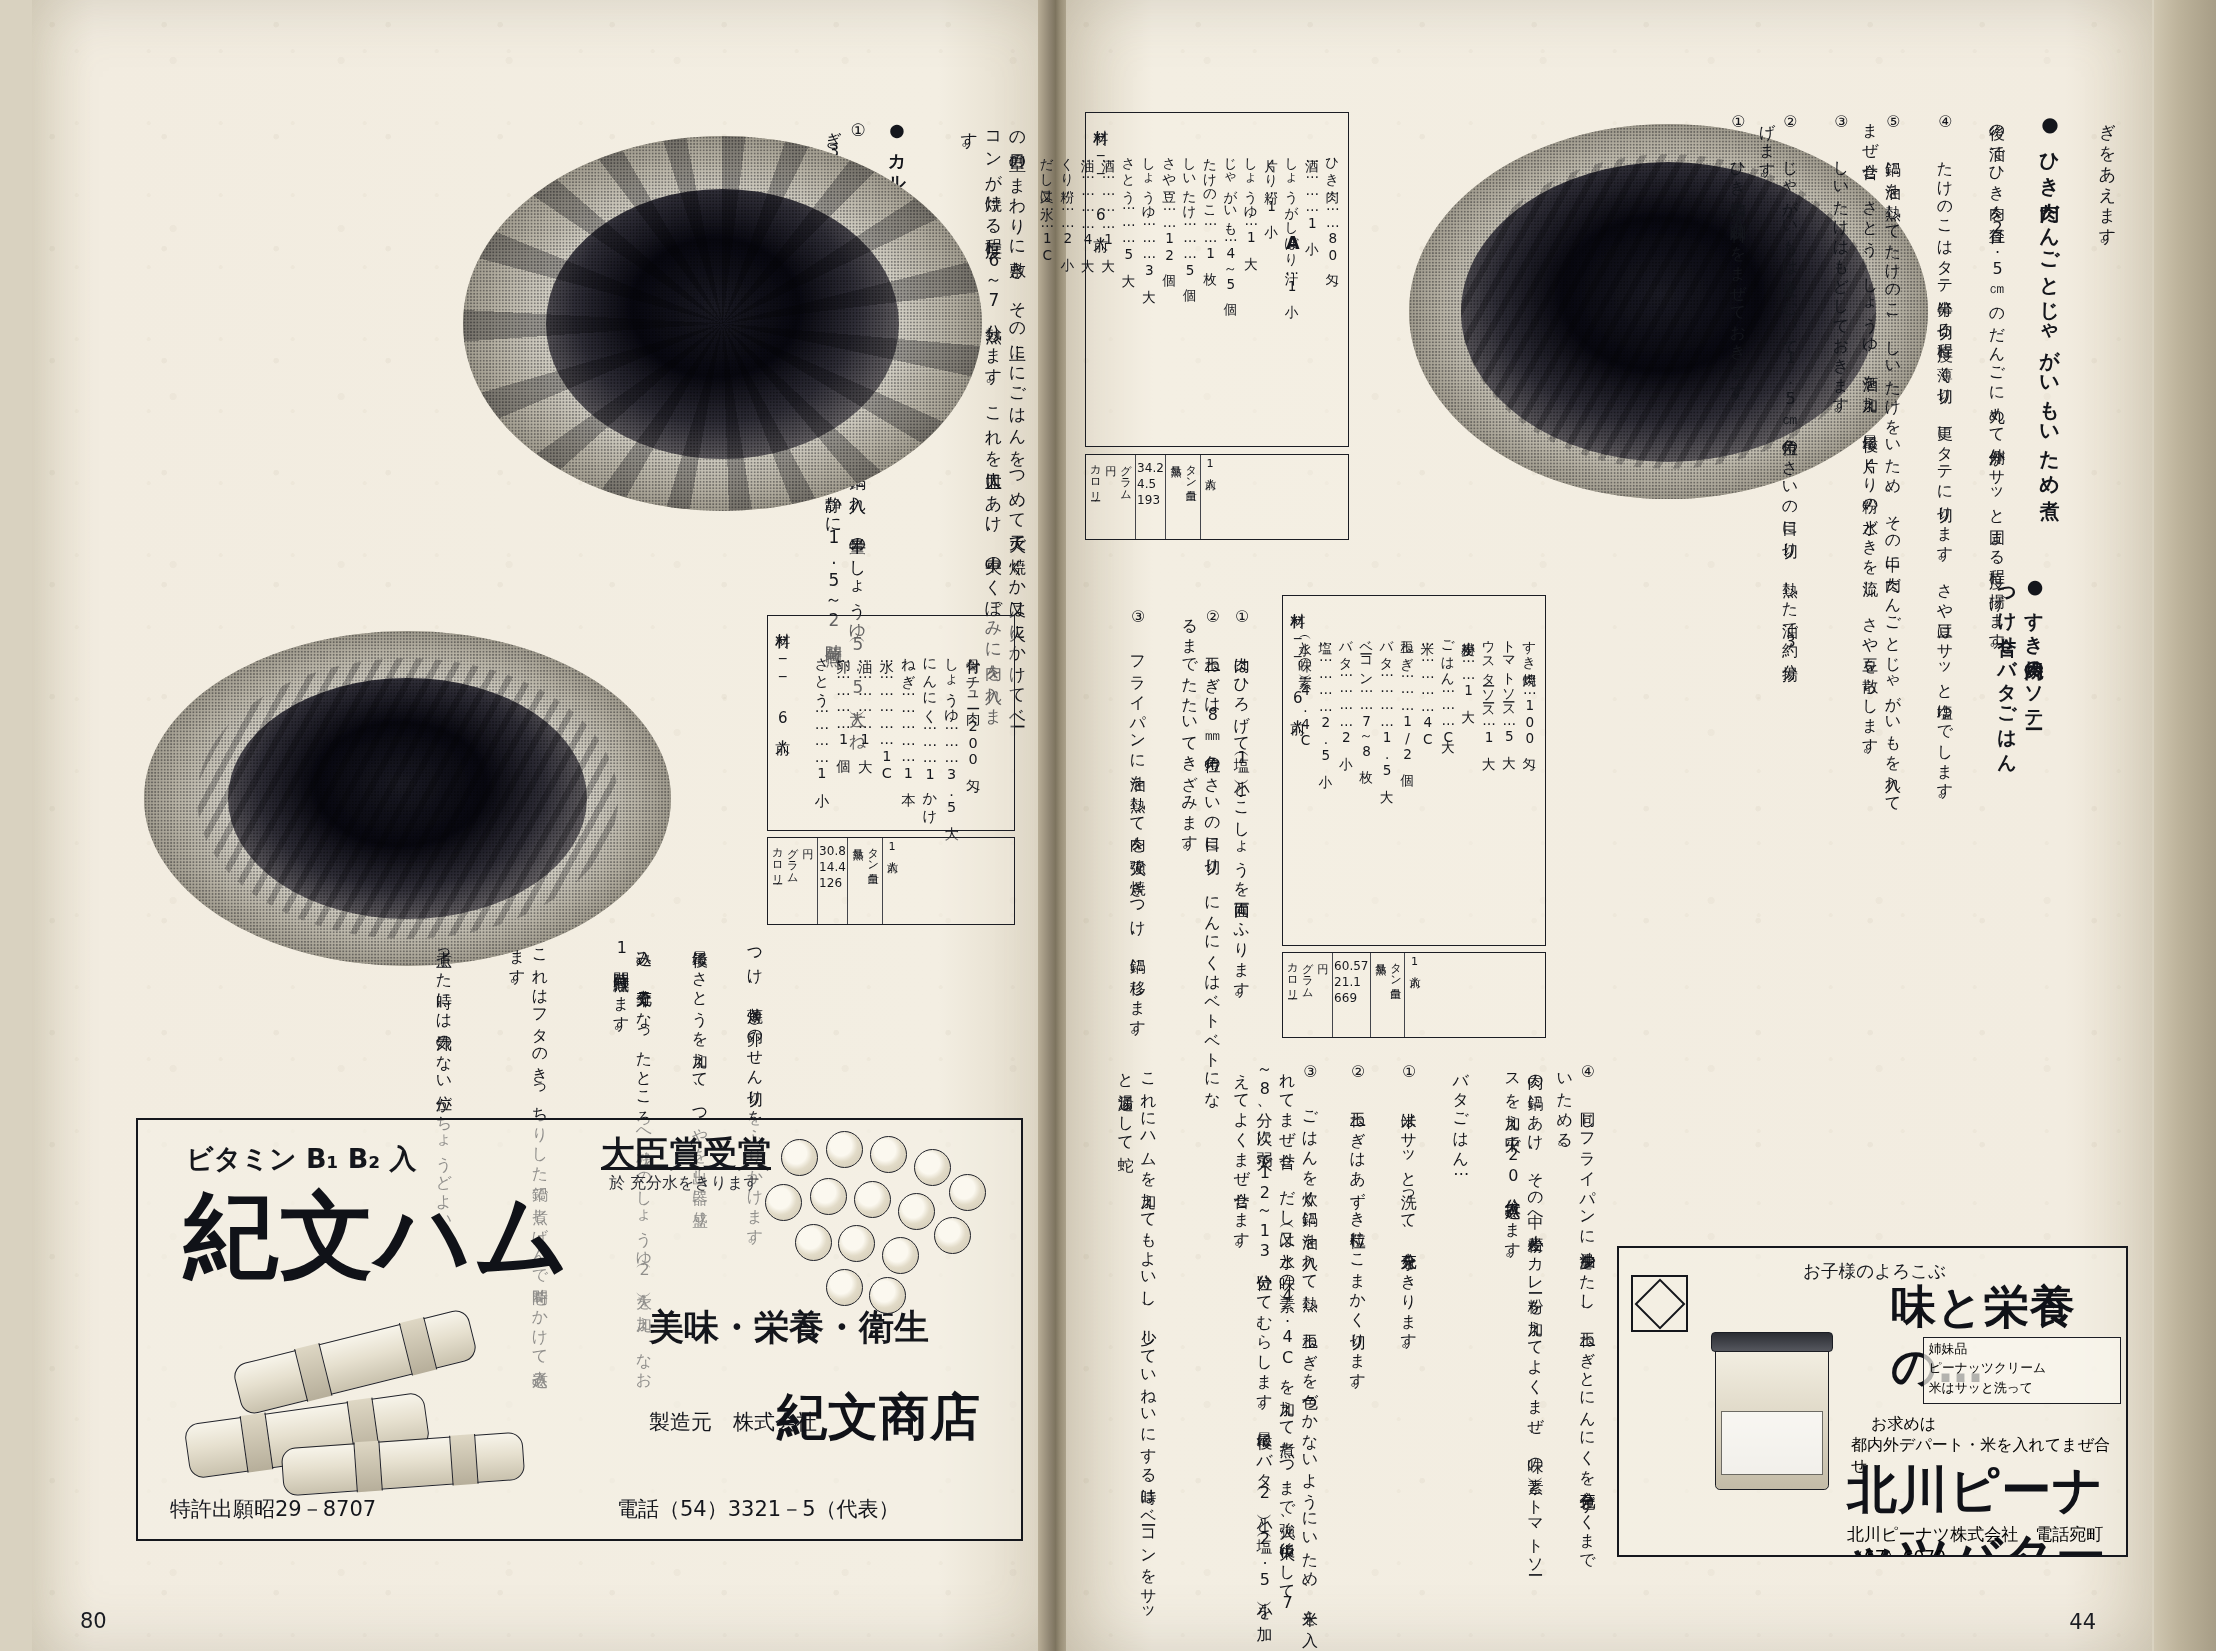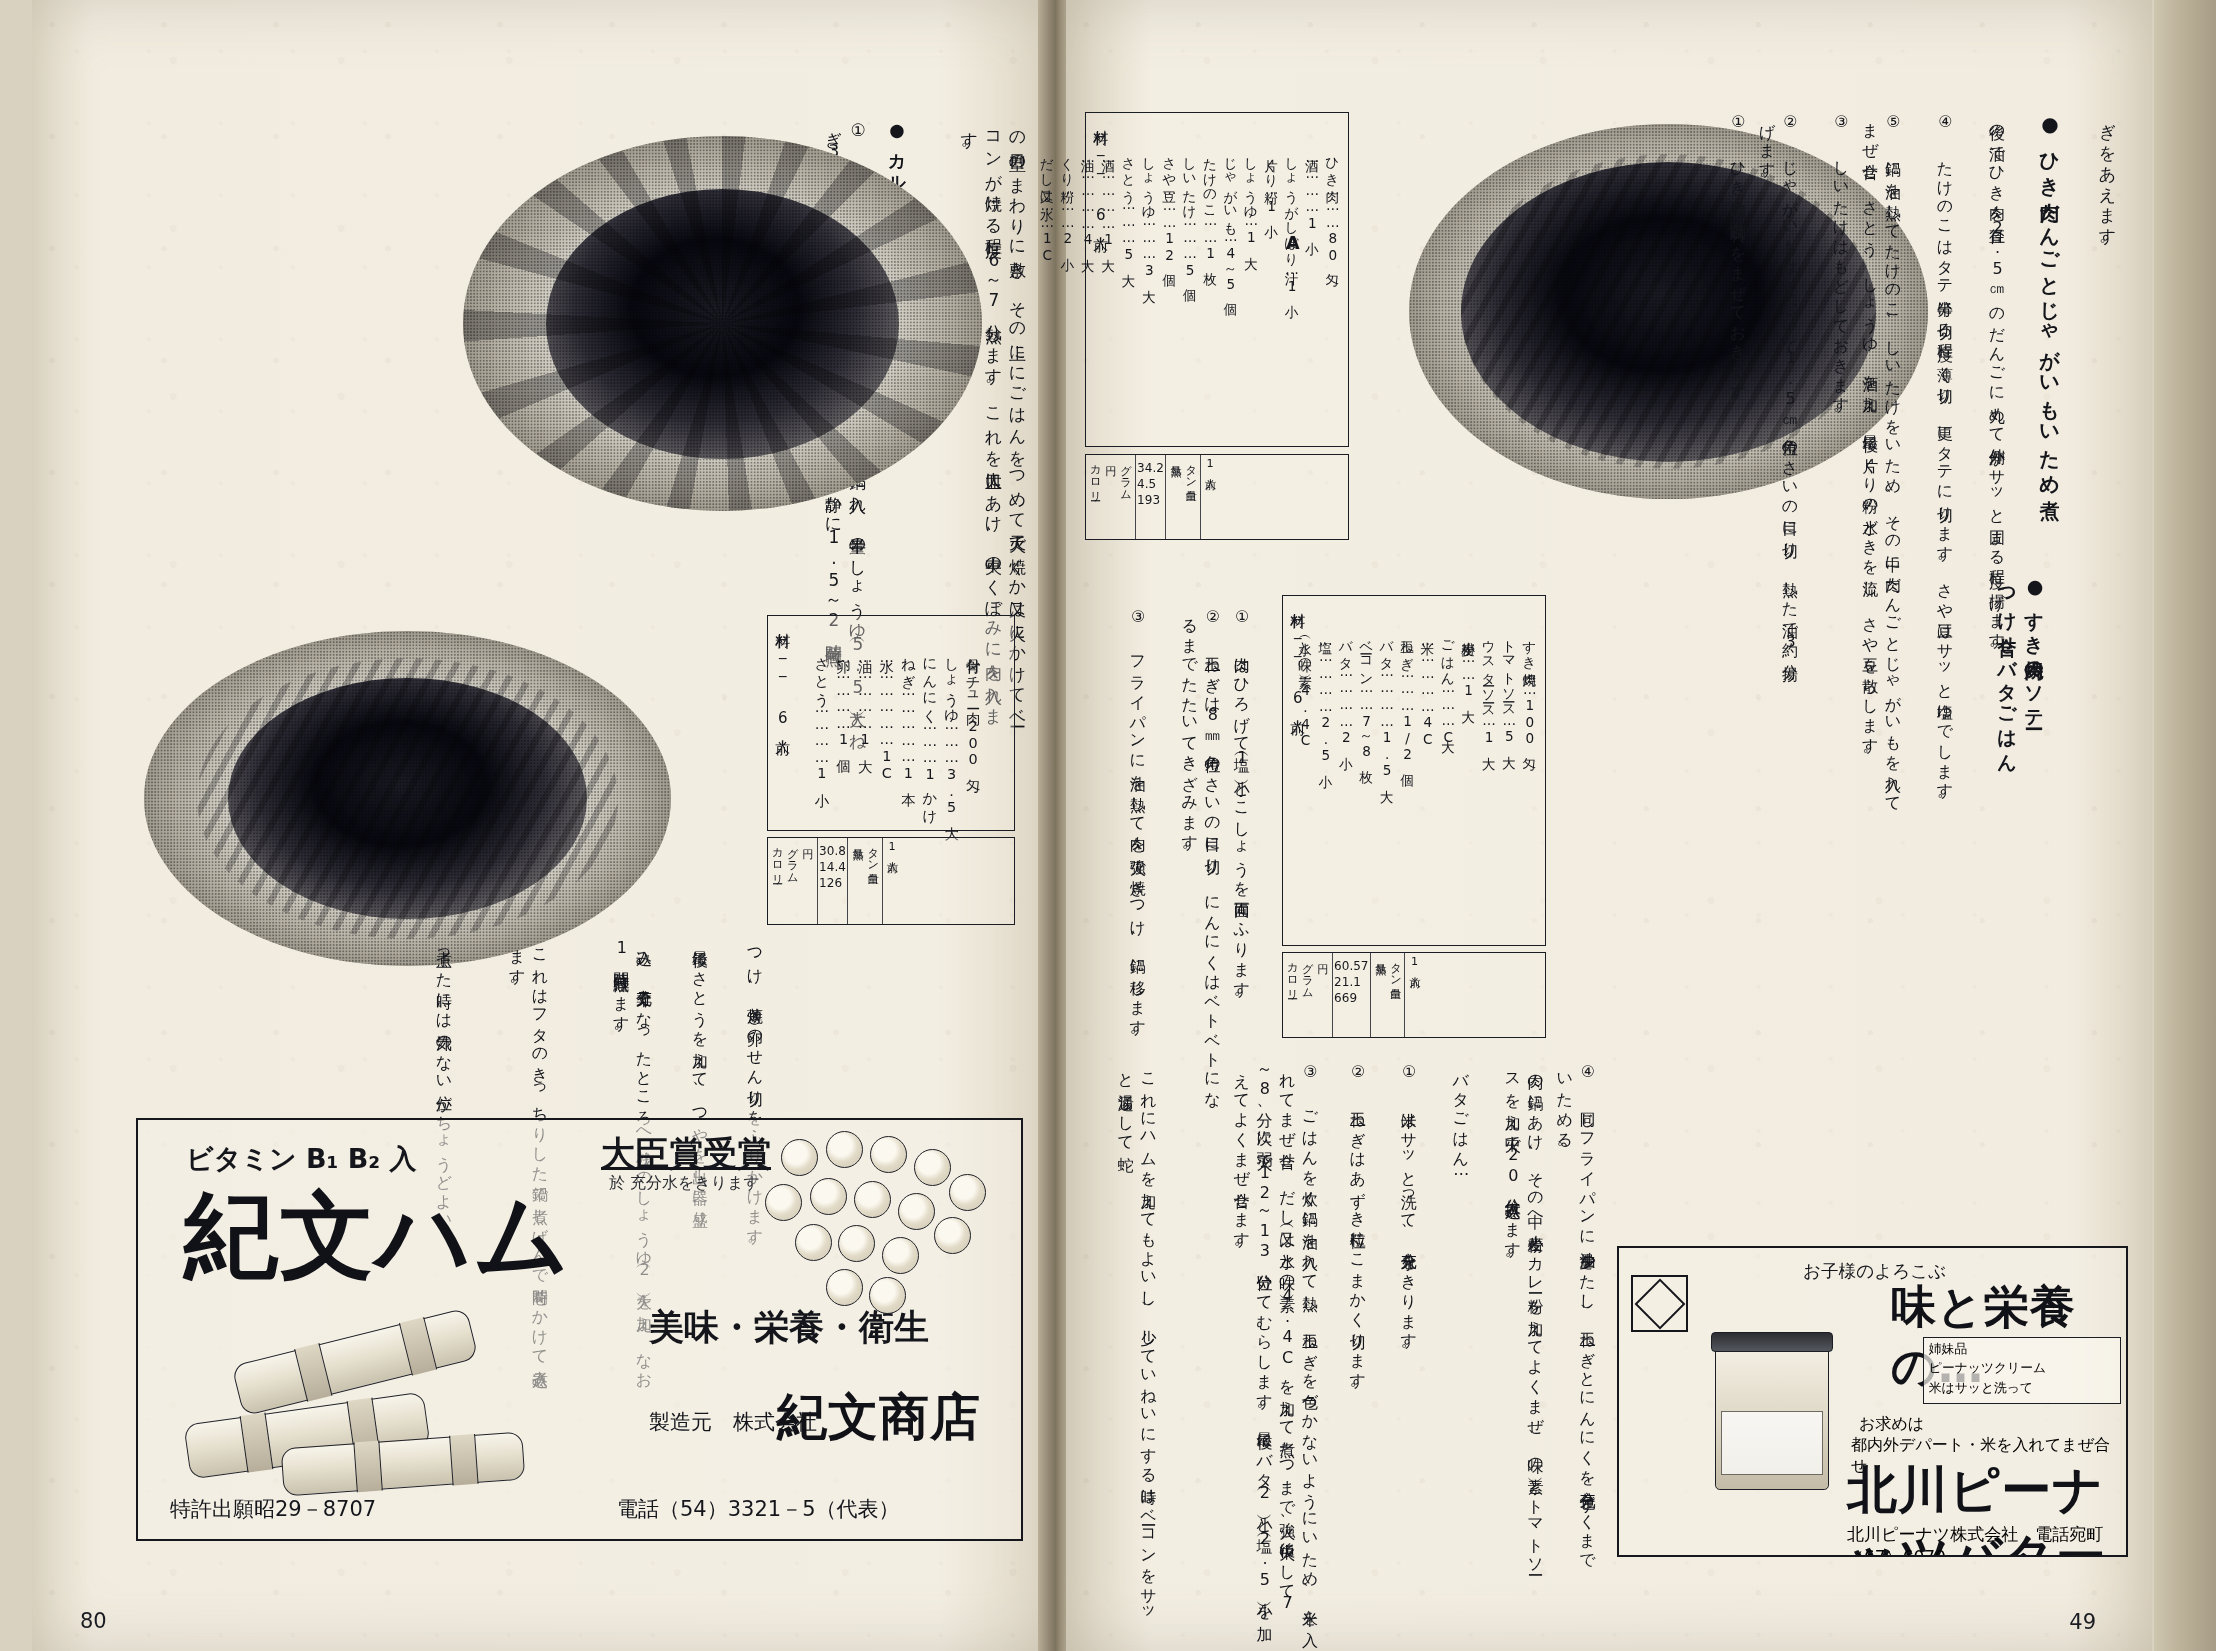--- a/index.html
+++ b/index.html
@@ -419,26 +419,26 @@
 
       <div style="position:absolute; left:12px; top:27px; width:53px; height:53px; border:2.4px solid #14161c; display:flex; align-items:center; justify-content:center;">
         <div style="width:32px;height:32px;border:2.4px solid #14161c;transform:rotate(45deg);"></div>
       </div>
 
       <div class="jar" style="left:96px; top:96px; width:112px; height:144px;">
         <div class="lid"></div>
         <div class="label"></div>
       </div>
 
-      <div style="position:absolute; left:240px; top:166px; font-size:16px;">お求めは</div>
+      <div style="position:absolute; left:252px; top:166px; font-size:16px;">お求めは</div>
       <div style="position:absolute; left:232px; top:187px; font-size:16px;">都内外デパート・米を入れてまぜ合せ</div>
 
       <div class="ad-title" style="position:absolute; left:228px; top:209px; font-size:50px;">北川ピーナッツバター</div>
 
       <div style="position:absolute; left:228px; top:275px; font-size:17px;">北川ピーナツ株式会社　電話宛町（67）6070</div>
     </div>
 
-    <div class="pagenum" style="right:56px; bottom:17.6px;">49</div>
+    <div class="pagenum" style="right:56px; bottom:17.6px;">44</div>
   </div>
 
   <div id="edge-right"></div>
 </div>
 
 
 </body></html>

